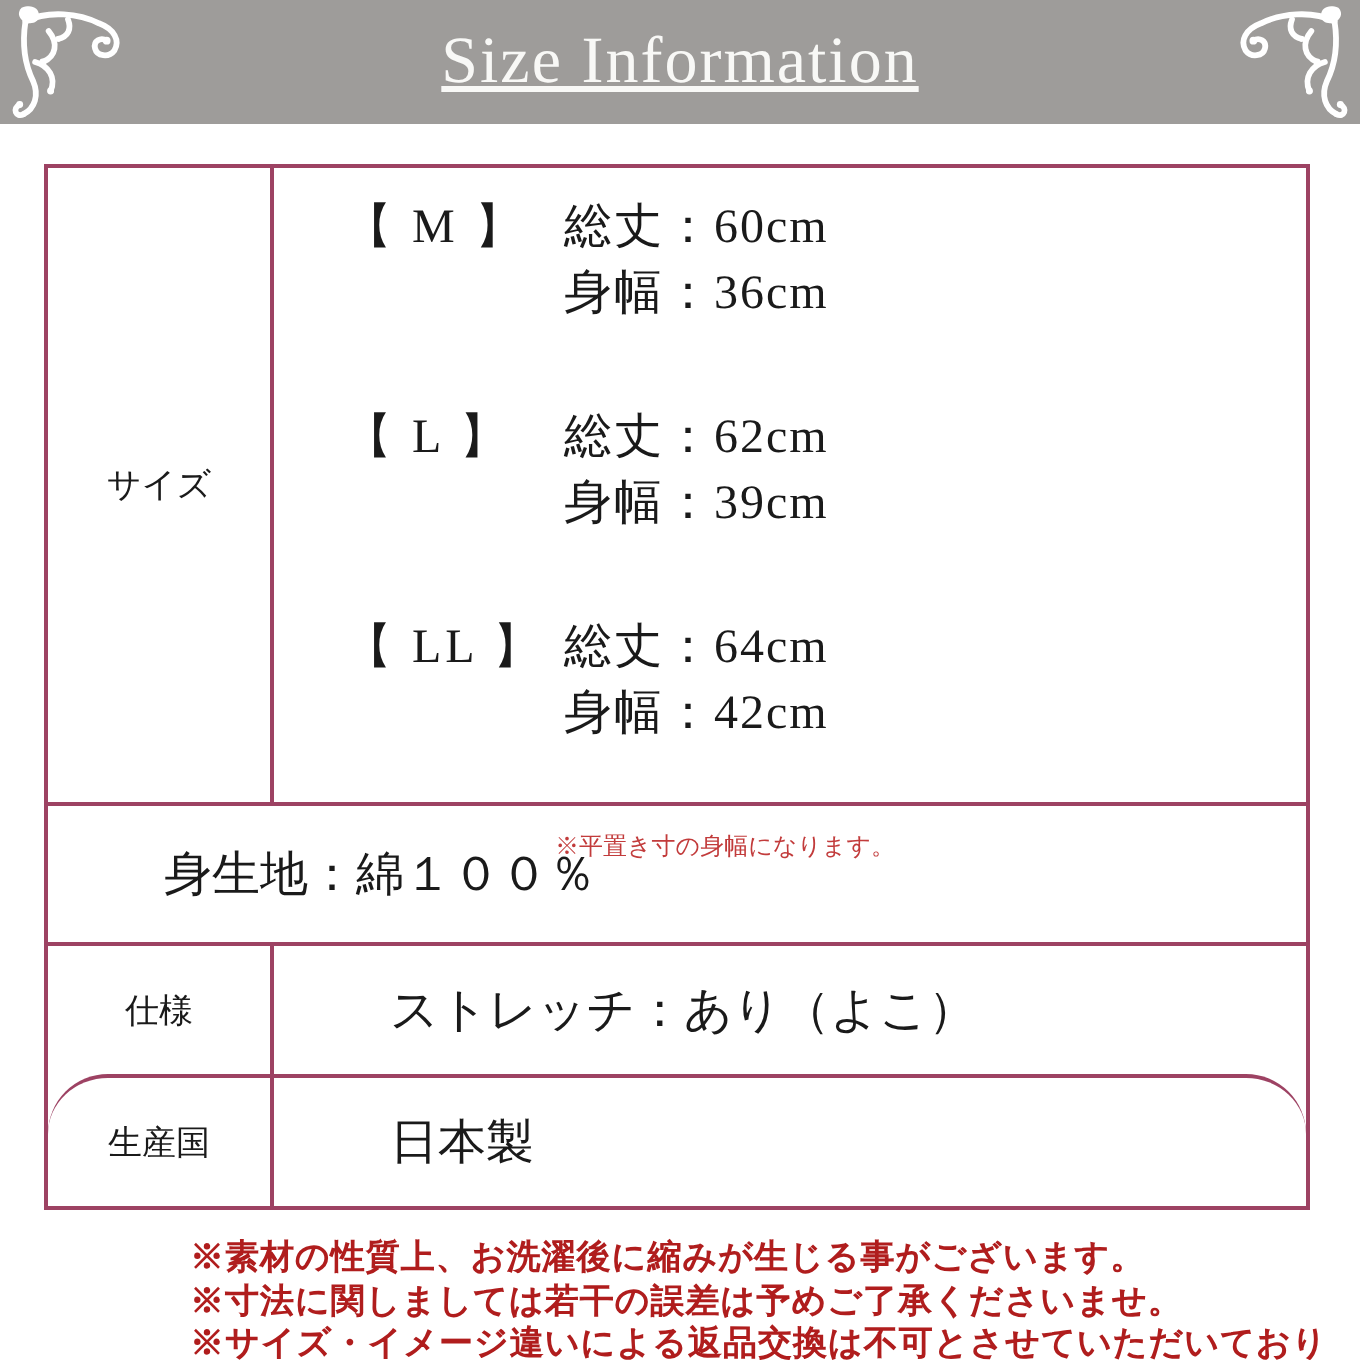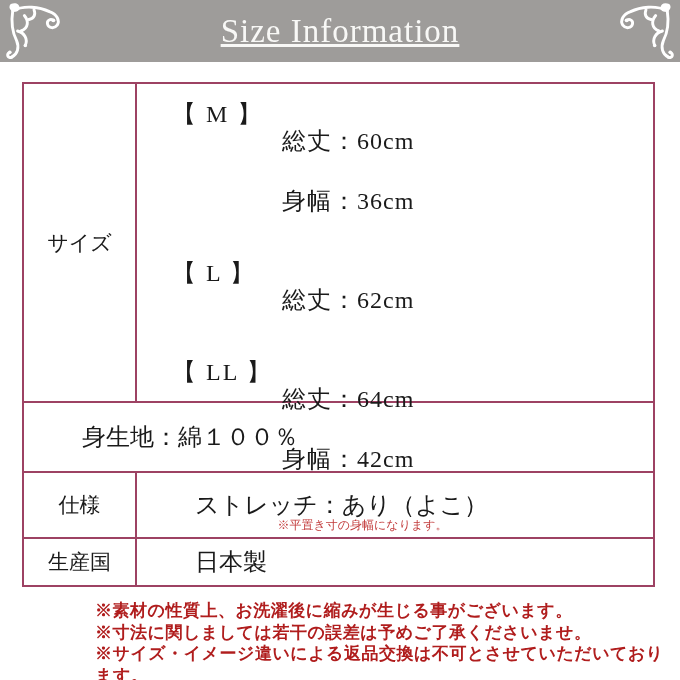--- a/index.html
+++ b/index.html
@@ -33,35 +33,35 @@
 
   .size-table{
     width:633px;margin:20px 0 0 22px;
     border:2px solid var(--table-border);
   }
   .trow{display:flex;border-top:2px solid var(--table-border);}
   .trow:first-child{border-top:none;}
   .tlabel{
     flex:0 0 113px;border-right:2px solid var(--table-border);
     display:flex;align-items:center;justify-content:center;
-    font-size:21px;text-align:center;
+    font-size:17px;text-align:center;
   }
   .tvalue{
     flex:1;font-size:24px;display:flex;align-items:center;
     padding-left:58px;
   }
   .row-size{height:317px;}
   .row-size .tvalue{display:block;padding:14px 0 0 35px;}
   .row-material{height:70px;}
   .row-spec{height:66px;}
-  .row-country{height:48px;}
+  .row-country{height:66px;border-radius:30px;}
 
   .size-group{display:flex;margin-bottom:39px;line-height:33px;}
   .size-name{width:110px;letter-spacing:2px;}
-  .size-lines div{letter-spacing:1px;margin-top:27px;}
+  .size-lines div{letter-spacing:1px;}
   .size-note{
     font-size:12px;line-height:20px;color:var(--size-note-red);
     text-align:center;margin:2px 100px 0 0;
   }
   .footnotes{
     margin:13px 0 0 95px;
     font-size:17px;line-height:21.5px;font-weight:bold;
     color:var(--footnote-red);letter-spacing:0.5px;
   }
 </style>
@@ -123,20 +123,21 @@
           <div class="size-name">【 M 】</div>
           <div class="size-lines">
             <div>総丈：60cm</div>
             <div>身幅：36cm</div>
           </div>
         </div>
         <div class="size-group">
           <div class="size-name">【 L 】</div>
           <div class="size-lines">
             <div>総丈：62cm</div>
+            <div>身幅：39cm</div>
           </div>
         </div>
         <div class="size-group">
           <div class="size-name">【 LL 】</div>
           <div class="size-lines">
             <div>総丈：64cm</div>
             <div>身幅：42cm</div>
           </div>
         </div>
         <div class="size-note">※平置き寸の身幅になります。</div>

